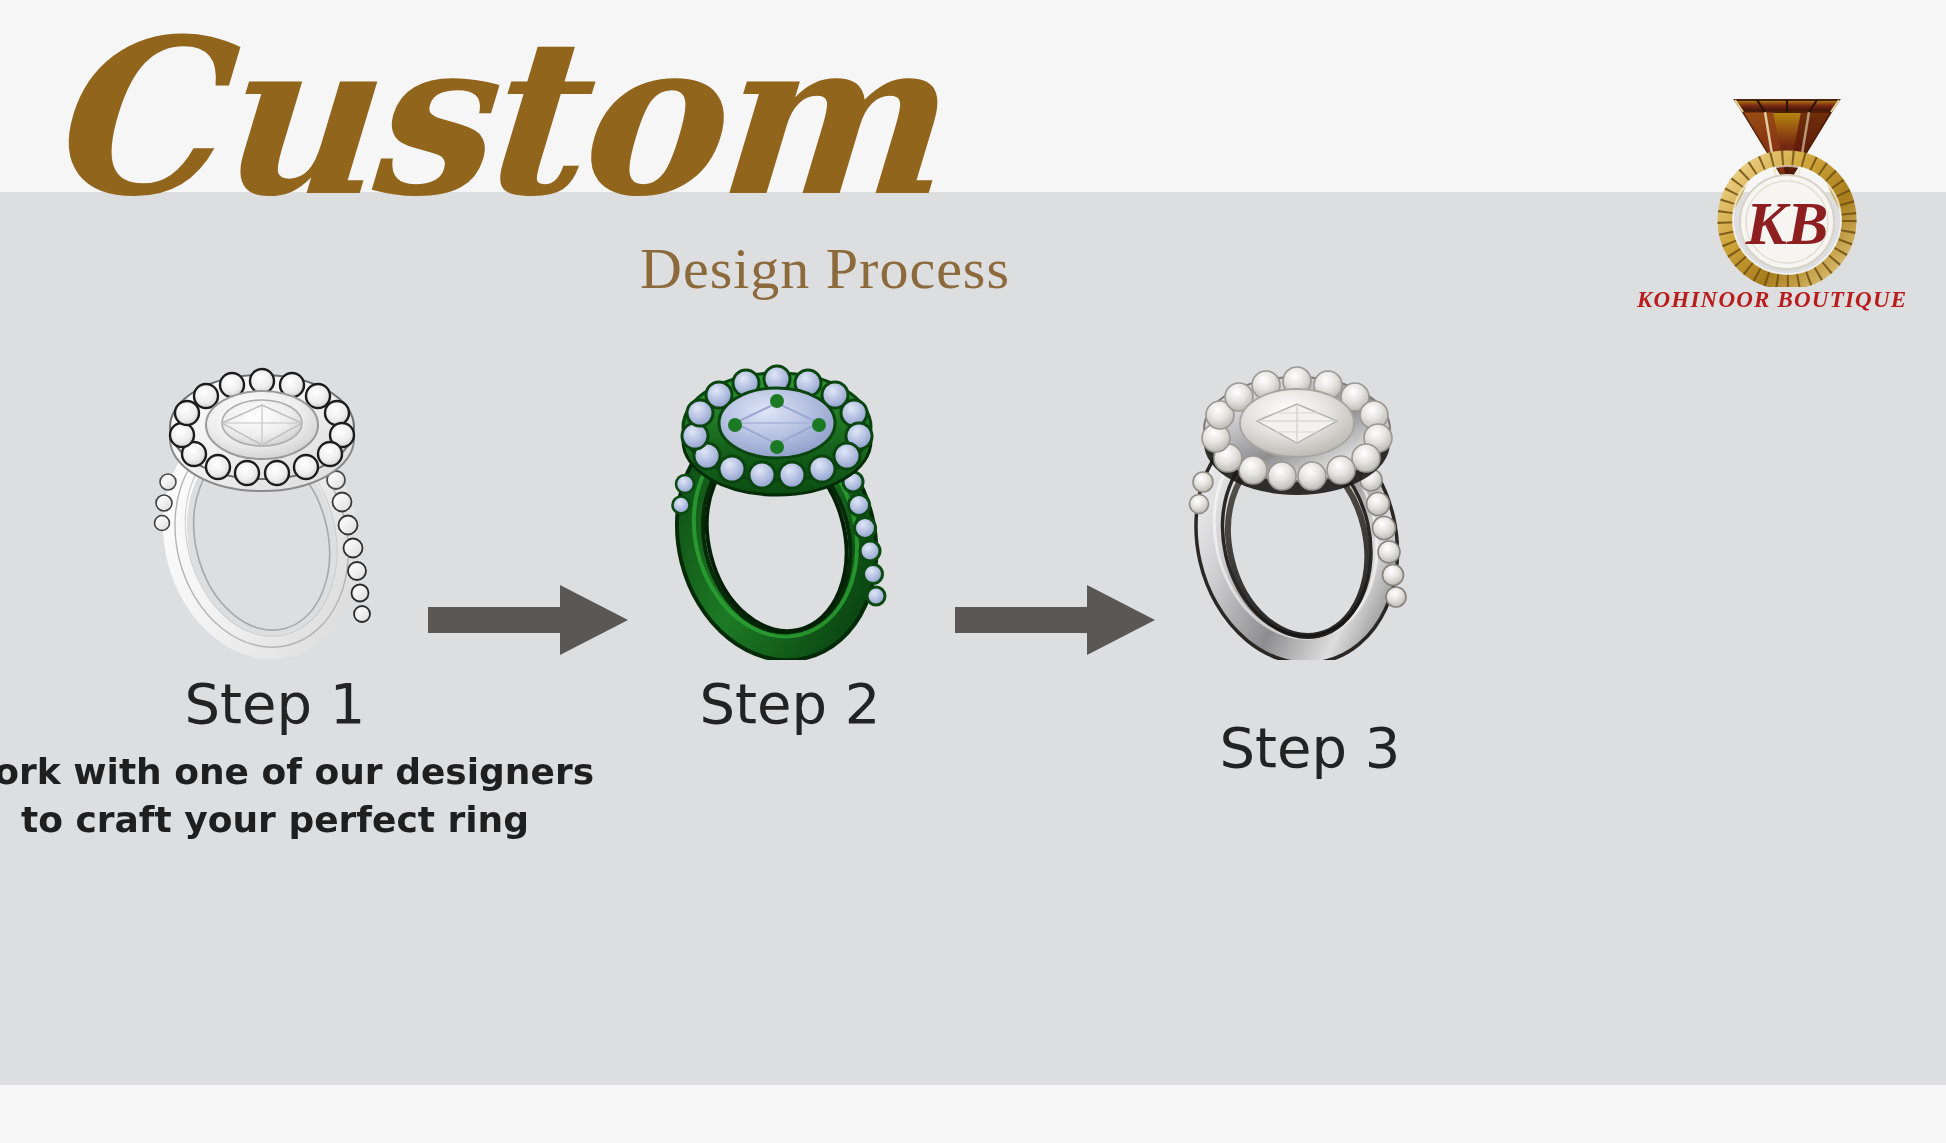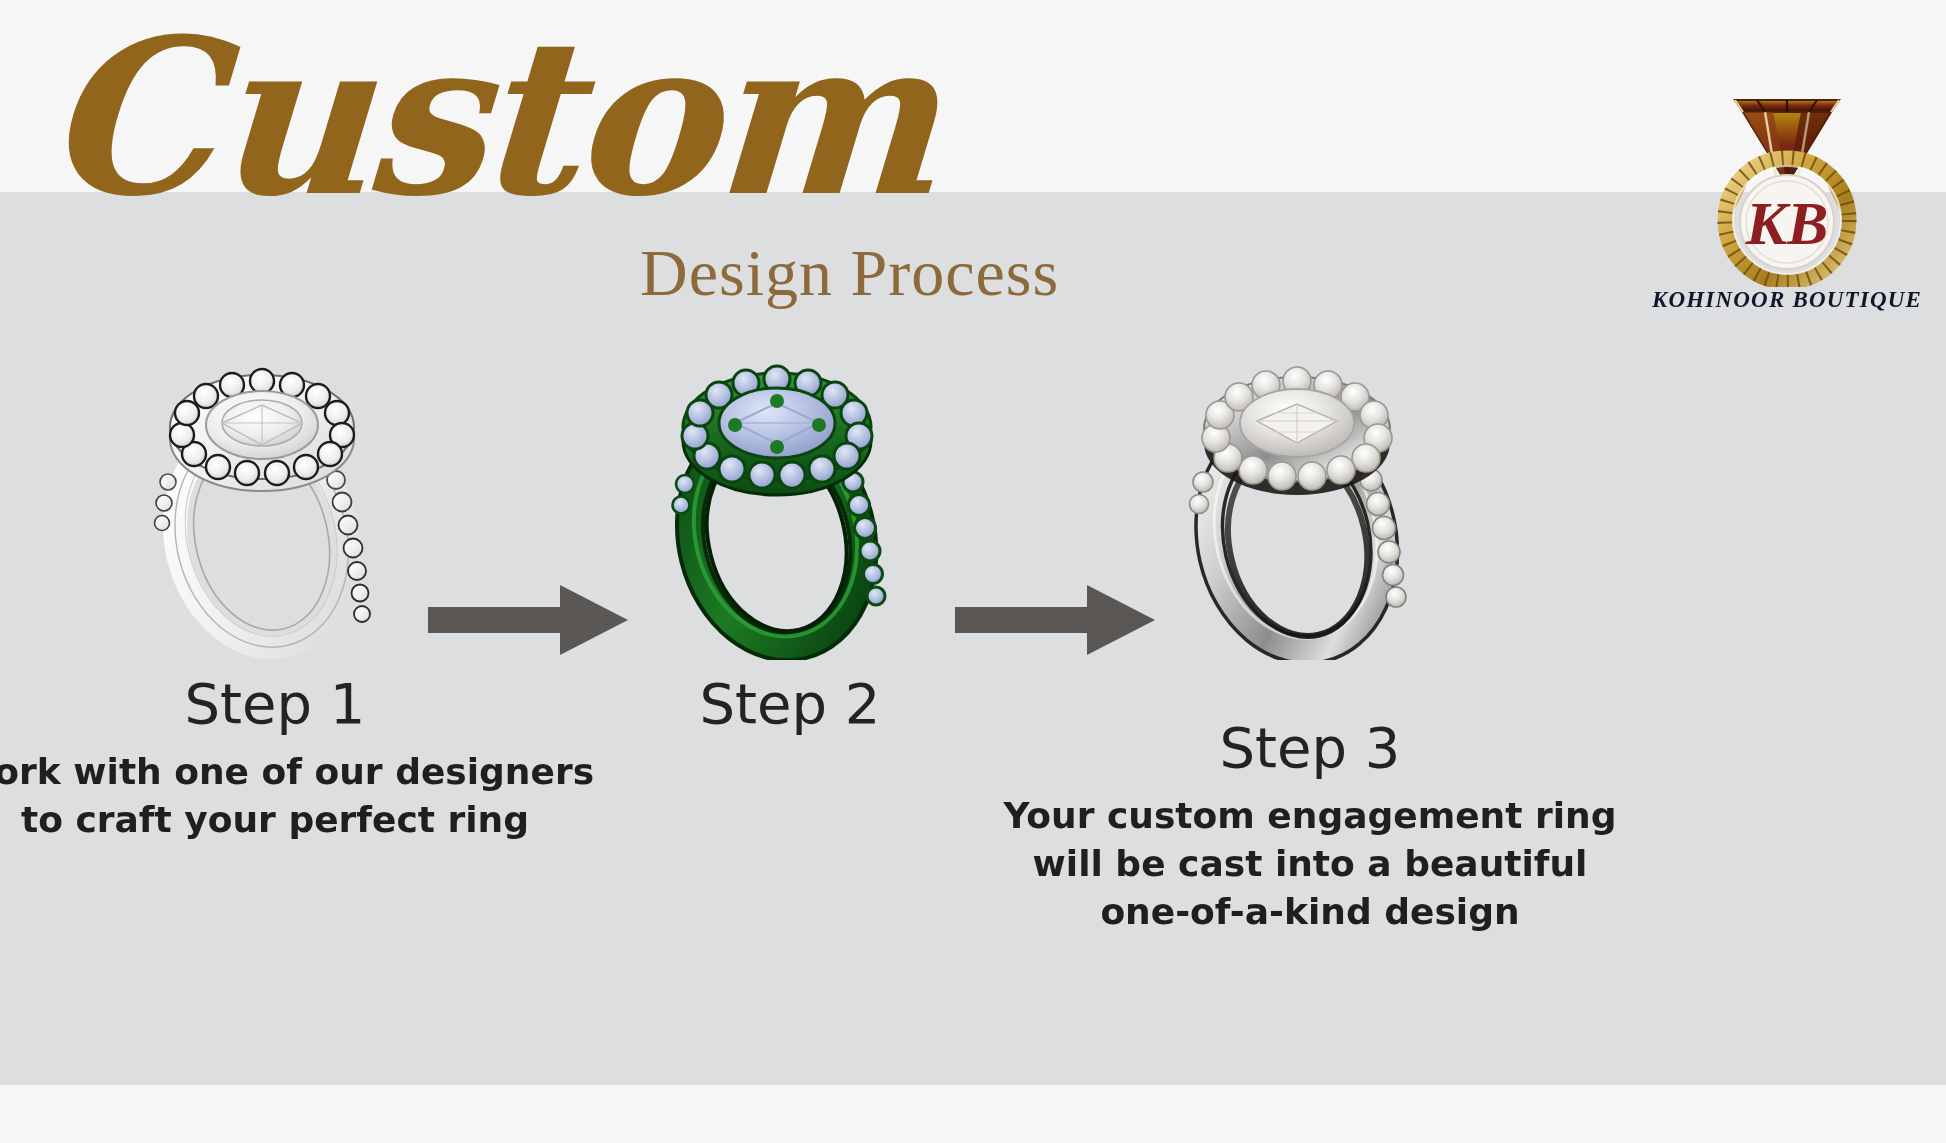--- a/index.html
+++ b/index.html
@@ -23,32 +23,32 @@
     font-style:italic;font-weight:700;
     font-size:215px;line-height:1;
     color:#92651c;
     letter-spacing:-6px;
     transform:skewX(-6deg);
     white-space:nowrap;
   }
   .design-process{
     position:absolute;left:640px;top:240px;
     font-family:"Liberation Serif","DejaVu Serif",serif;
-    font-weight:400;font-size:66px;line-height:1;
+    font-weight:400;font-size:58px;line-height:1;
     color:#8d6a3c;letter-spacing:1px;white-space:nowrap;
   }
 
   
   .logo{position:absolute;left:1637px;top:72px;width:300px;height:250px;font-style:italic;}
   .logo-mark{position:absolute;left:50%;top:0;transform:translateX(-50%);width:220px;height:215px;}
   .logo-name{
-    position:absolute;left:0;top:215px;width:300px;text-align:center;
+    position:absolute;left:0;top:215px;width:300px;
     font-family:"Liberation Serif","DejaVu Serif",serif;
     font-weight:700;font-size:23px;letter-spacing:1.2px;
-    color:#0f172a;white-space:nowrap;
+    color:#b91c1c;white-space:nowrap;
   }
 
   
   .steps{position:absolute;left:0;top:330px;width:1946px;height:720px;}
   .col{position:absolute;top:0;width:620px;height:720px;}
   .col-1{left:0;}
   .col-2{left:520px;}
   .col-3{left:1040px;}
   .col-1{left:-35px;}
   .col-2{left:480px;}
@@ -347,23 +347,20 @@
             </g>
 
             <ellipse cx="0" cy="-2" rx="57" ry="34" fill="url(#diam)" stroke="#a8a5a1" stroke-width="1.8"></ellipse>
             <path d="M-40,-4 L0,-21 L40,-4 L0,18 Z" fill="#f4f2ef" stroke="#b4b1ad" stroke-width="1.4"></path>
             <path d="M-40,-4 L40,-4 M0,-21 L0,18" stroke="#cfccc8" stroke-width="1.2"></path>
             <path d="M-22,-12 L22,-12 M-22,7 L22,7" stroke="#d8d5d1" stroke-width="1"></path>
           </g>
         </svg>
       </div>
       <div class="step-title">Step 3</div>
-      <div class="step-desc">Your custom engagement ring
-will be cast into a beautiful
-one-of-a-kind design</div>
     </div>
   </div>
 
   <div class="arrow arrow-1">
     <svg viewBox="0 0 200 90" width="200" height="90">
       <path d="M0,32 L132,32 L132,10 L200,45 L132,80 L132,58 L0,58 Z" fill="#5a5755"></path>
     </svg>
   </div>
 
   <div class="arrow arrow-2">

